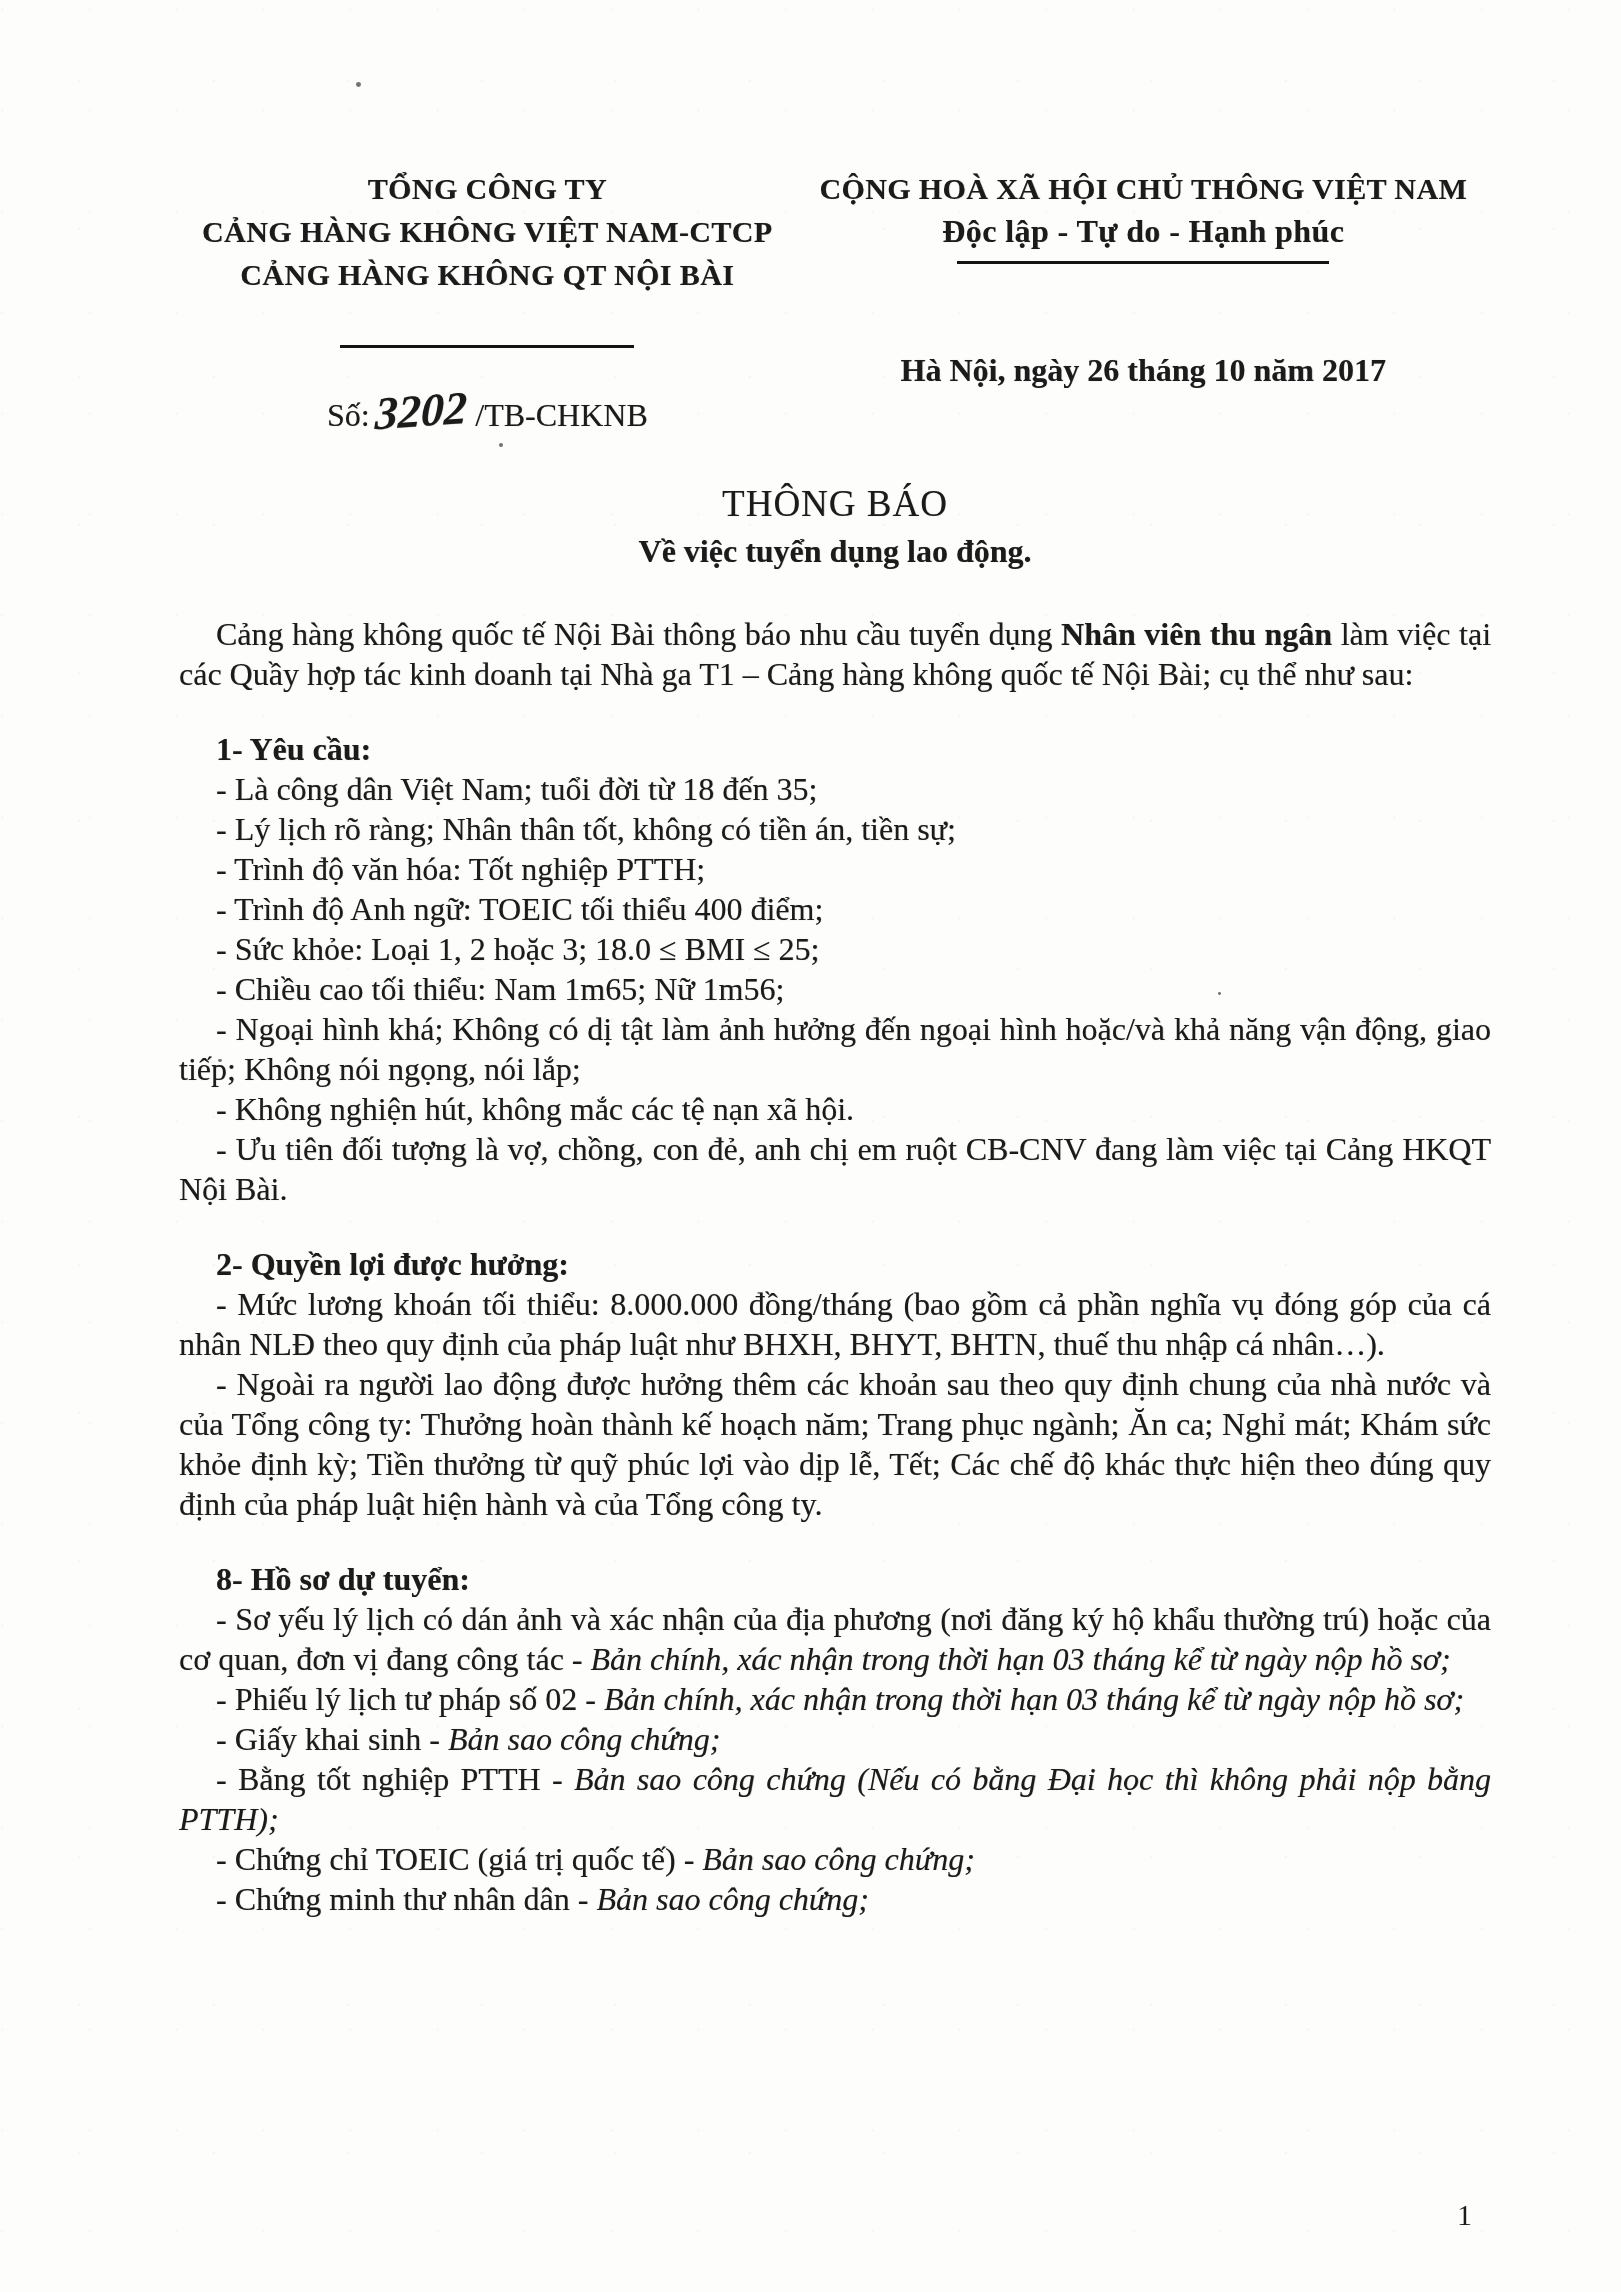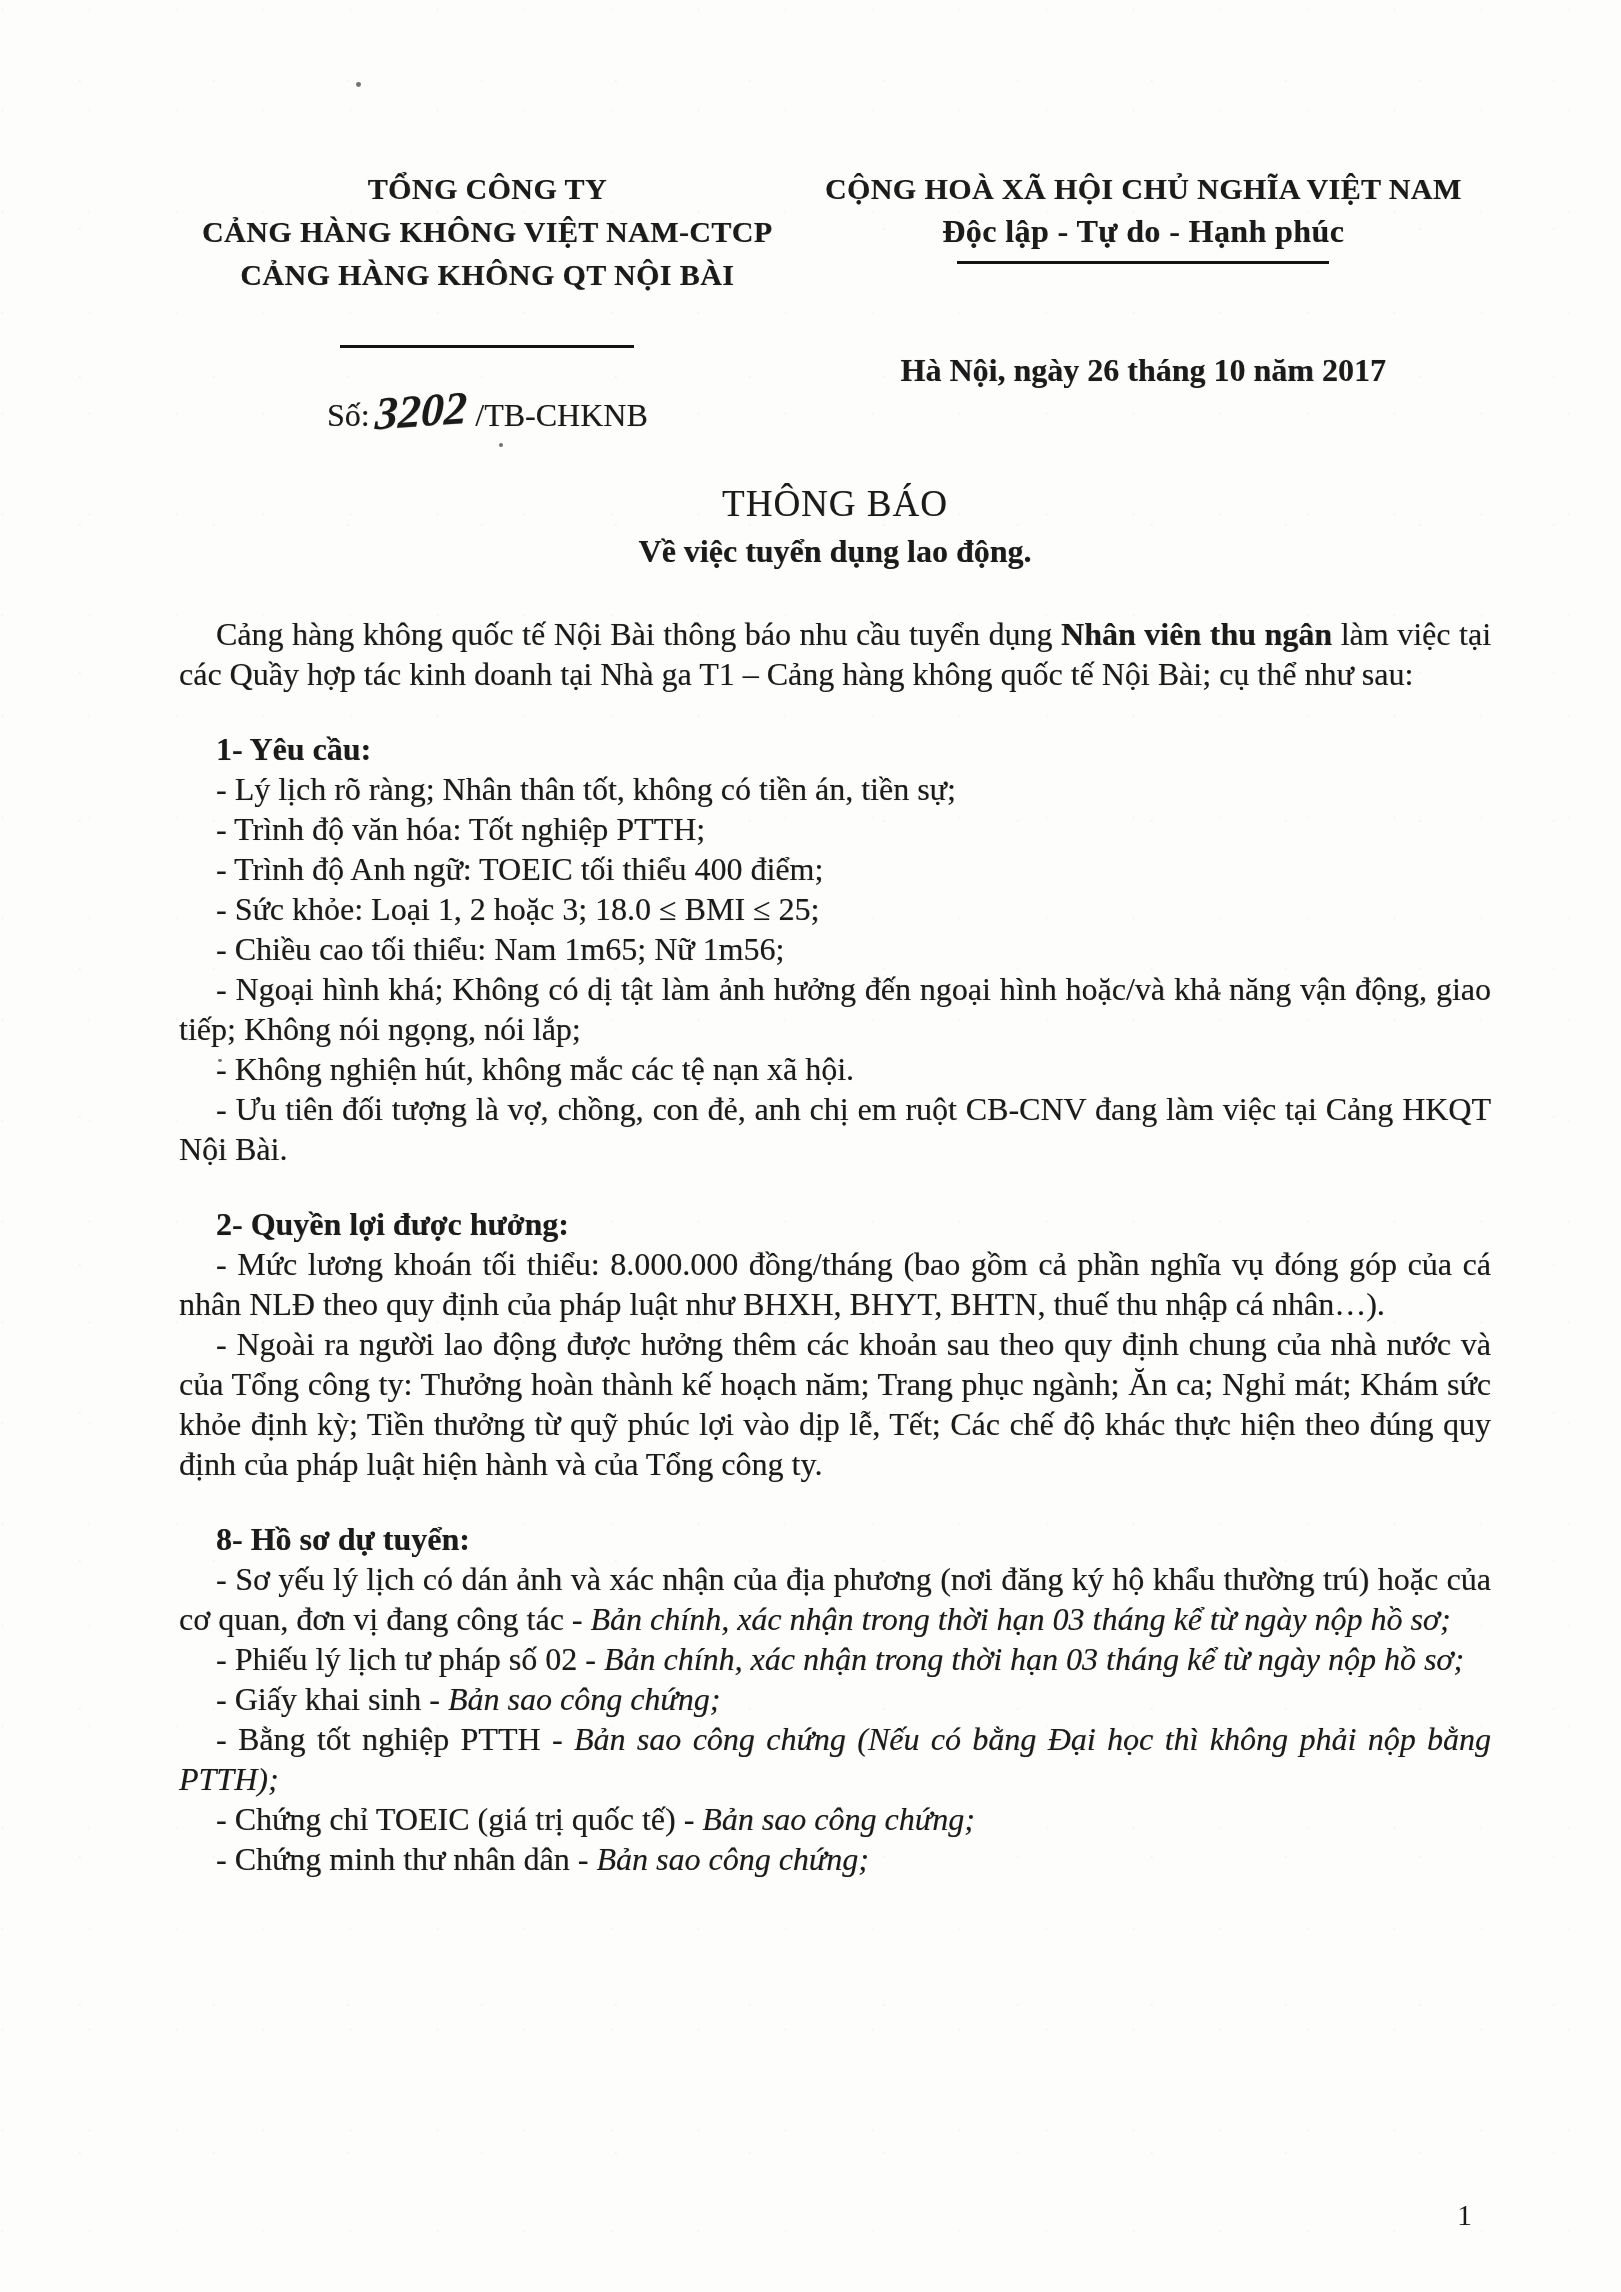--- a/index.html
+++ b/index.html
@@ -85,35 +85,36 @@
       <div class="col col-left">
         <div class="h-line">TỔNG CÔNG TY</div>
         <div class="h-line">CẢNG HÀNG KHÔNG VIỆT NAM-CTCP</div>
         <div class="h-line">CẢNG HÀNG KHÔNG QT NỘI BÀI</div>
         <div class="rule rule-left"></div>
         <div class="so-line">
           <span>Số:</span><span class="handwritten">3202</span><span>/TB-CHKNB</span>
         </div>
       </div>
       <div class="col col-right">
-        <div class="h-line">CỘNG HOÀ XÃ HỘI CHỦ NGHĨA VIỆT NAM</div>
+        <div class="h-line">CỘNG HOÀ XÃ HỘI CHỦ THÔNG VIỆT NAM</div>
         <div class="h-line motto">Độc lập - Tự do - Hạnh phúc</div>
         <div class="rule rule-right"></div>
         <div class="date-line">Hà Nội, ngày 26 tháng 10 năm 2017</div>
       </div>
     </header>
 
     <div class="title-block">
       <div class="doc-title">THÔNG BÁO</div>
       <div class="doc-subtitle">Về việc tuyển dụng lao động.</div>
     </div>
 
     <main class="doc-body">
         <p class="para intro"><span>Cảng hàng không quốc tế Nội Bài thông báo nhu cầu tuyển dụng </span><span class="b">Nhân viên thu ngân</span><span> làm việc tại các Quầy hợp tác kinh doanh tại Nhà ga T1 – Cảng hàng không quốc tế Nội Bài; cụ thể như sau:</span></p>
         <p class="para heading"><span class="b">1-  Yêu cầu:</span></p>
+        <p class="para item"><span>- Là công dân Việt Nam; tuổi đời từ 18 đến 35;</span></p>
         <p class="para item"><span>- Lý lịch rõ ràng; Nhân thân tốt, không có tiền án, tiền sự;</span></p>
         <p class="para item"><span>- Trình độ văn hóa: Tốt nghiệp PTTH;</span></p>
         <p class="para item"><span>- Trình độ Anh ngữ: TOEIC tối thiểu 400 điểm;</span></p>
         <p class="para item"><span>- Sức khỏe: Loại 1, 2 hoặc 3; 18.0 ≤ BMI ≤ 25;</span></p>
         <p class="para item"><span>- Chiều cao tối thiểu: Nam 1m65; Nữ 1m56;</span></p>
         <p class="para item"><span>- Ngoại hình khá; Không có dị tật làm ảnh hưởng đến ngoại hình hoặc/và khả năng vận động, giao tiếp; Không nói ngọng, nói lắp;</span></p>
         <p class="para item"><span>- Không nghiện hút, không mắc các tệ nạn xã hội.</span></p>
         <p class="para item"><span>- Ưu tiên đối tượng là vợ, chồng, con đẻ, anh chị em ruột CB-CNV đang làm việc tại Cảng HKQT Nội Bài.</span></p>
         <p class="para heading"><span class="b">2-  Quyền lợi được hưởng:</span></p>
         <p class="para item"><span>- Mức lương khoán tối thiểu: 8.000.000 đồng/tháng (bao gồm cả phần nghĩa vụ đóng góp của cá nhân NLĐ theo quy định của pháp luật như BHXH, BHYT, BHTN, thuế thu nhập cá nhân…).</span></p>

